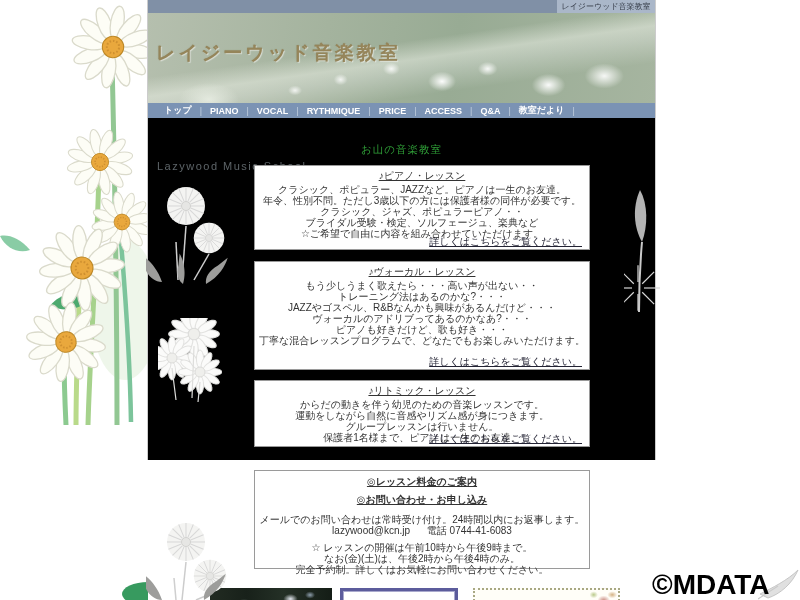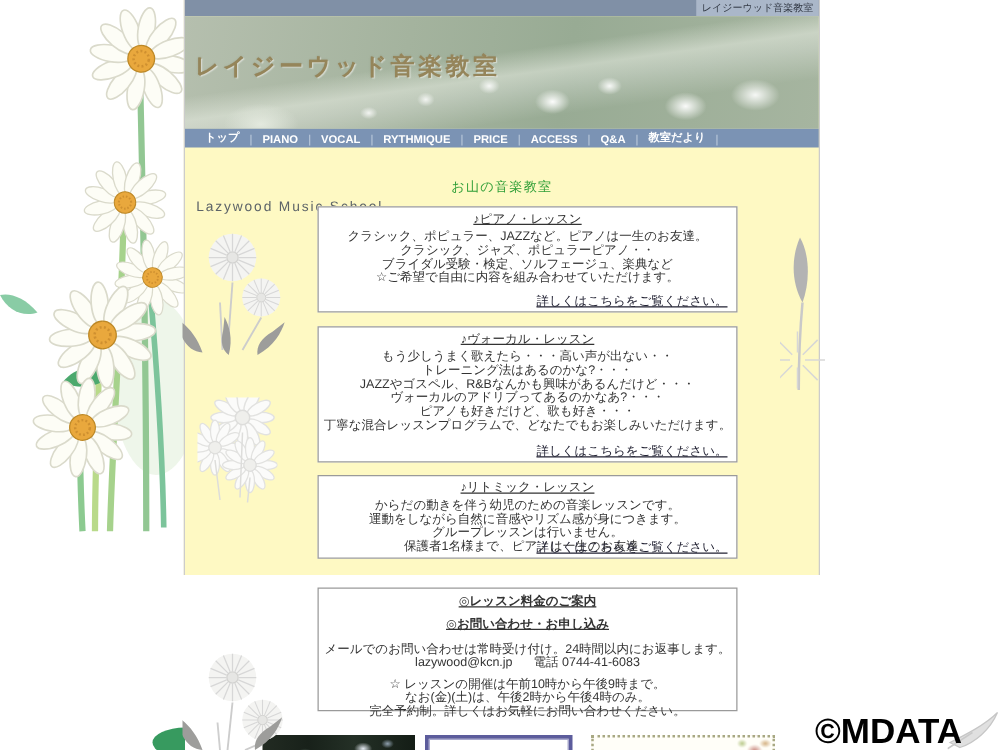--- a/index.html
+++ b/index.html
@@ -1,21 +1,21 @@
 <!DOCTYPE html>
 <html><head>
 <meta charset="utf-8">
 <style>
   html,body{margin:0;padding:0;background:#fff;}
   .page{position:relative;width:800px;height:600px;overflow:hidden;background:#fff;
         font-family:"Liberation Sans","DejaVu Sans",sans-serif;color:#333;}
   .deco-svg{position:absolute;pointer-events:none;}
   
   .content-col{position:absolute;left:147px;top:0;width:507px;height:460px;
-               border-left:1px solid #ccc;border-right:1px solid #ccc;background:#fef9c3;box-sizing:content-box;}
+               border-left:1px solid #ccc;border-right:1px solid #ccc;background:#000000;box-sizing:content-box;}
   
   .topbar{position:absolute;left:0;top:0;width:100%;height:13px;background:#8090a6;}
   .topbar-label{position:absolute;right:0;top:0;width:98px;height:13px;background:#aab7c9;
                 color:#333a46;font-size:8px;line-height:13px;text-align:center;overflow:hidden;white-space:nowrap;}
   
   .banner{position:absolute;left:0;top:13px;width:100%;height:90px;overflow:hidden;
     background:
       radial-gradient(20px 14px at 58% 76%, rgba(255,255,255,.97), rgba(255,255,255,0) 70%),
       radial-gradient(14px 10px at 67% 62%, rgba(255,255,255,.9), rgba(255,255,255,0) 70%),
       radial-gradient(24px 16px at 79% 80%, rgba(255,255,255,.95), rgba(255,255,255,0) 70%),
@@ -189,20 +189,21 @@
       <span class="nav-sep">|</span>
     </div>
 
     <div class="school-name">Lazywood Music School</div>
     <div class="tagline">お山の音楽教室</div>
 
     <div class="lesson-box" id="box-piano">
       <span class="box-title">♪ピアノ・レッスン</span>
       <div class="box-lines">
         <div>クラシック、ポピュラー、JAZZなど。ピアノは一生のお友達。</div>
+        <div>年令、性別不問。ただし3歳以下の方には保護者様の同伴が必要です。</div>
         <div>クラシック、ジャズ、ポピュラーピアノ・・</div>
         <div>ブライダル受験・検定、ソルフェージュ、楽典など</div>
         <div>☆ご希望で自由に内容を組み合わせていただけます。</div>
       </div>
       <span class="detail-link">詳しくはこちらをご覧ください。</span>
     </div>
 
     <div class="lesson-box" id="box-vocal">
       <span class="box-title">♪ヴォーカル・レッスン</span>
       <div class="box-lines">

